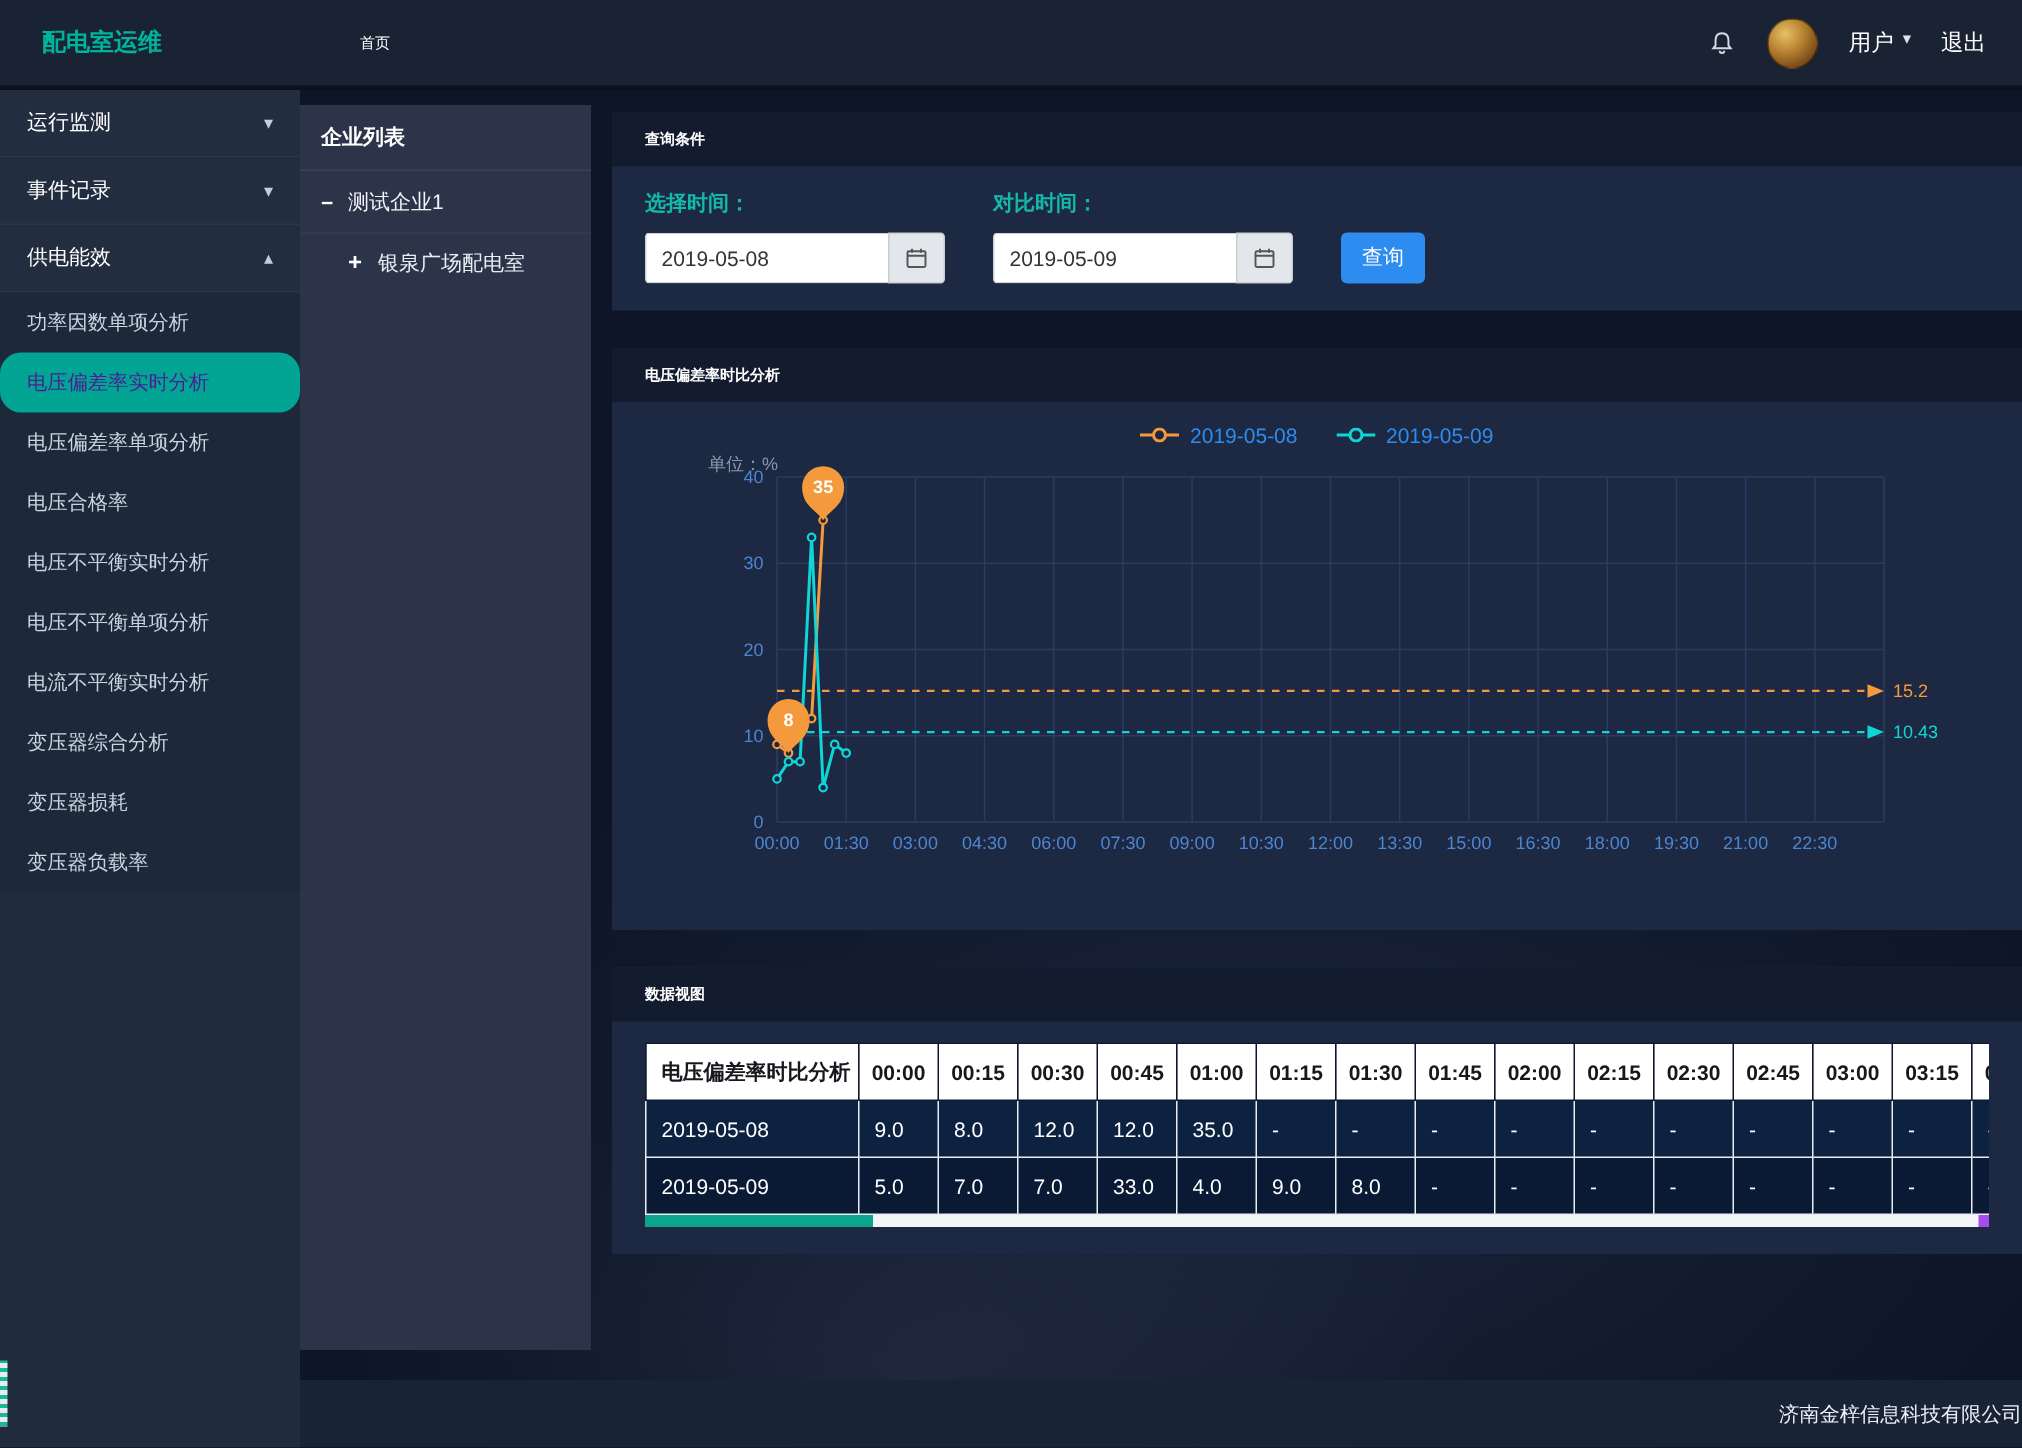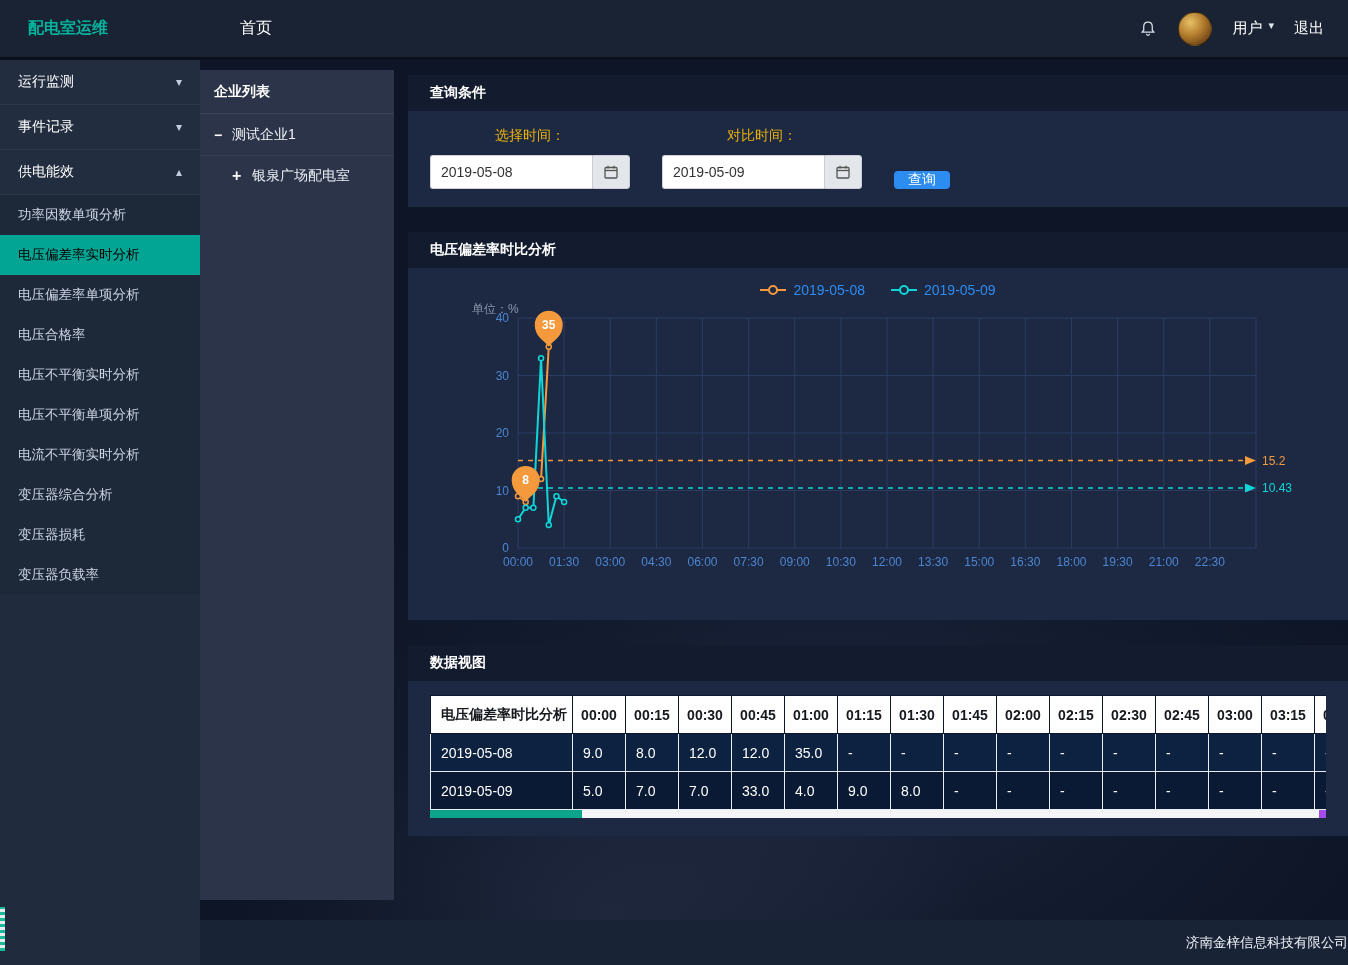--- a/index.html
+++ b/index.html
@@ -11,71 +11,71 @@
       radial-gradient(40% 30% at 45% 95%, rgba(120,130,170,.12), transparent 70%),
       #0d1526;
     color:#e7ebf2;
     font-size:14px;
   }
   .app { width:1348px; height:965px; display:flex; flex-direction:column; position:relative; }
 
   
   .topbar { height:60px; background:#1a2334; display:flex; align-items:center; flex:0 0 auto; border-bottom:3px solid #0b101c; }
   .brand { width:200px; padding-left:28px; color:#00b49c; font-weight:bold; font-size:16px; }
-  .top-nav { margin-left:40px; color:#fff; font-size:16px; cursor:pointer; }
+  .top-nav { margin-left:40px; color:#fff; font-size:10px; cursor:pointer; }
   .top-right { margin-left:auto; margin-right:24px; display:flex; align-items:center; gap:20px; }
   .bell { width:20px; height:20px; display:flex; align-items:center; justify-content:center; }
   .avatar { width:34px; height:34px; border-radius:50%;
     background:radial-gradient(circle at 35% 30%, #e8c066, #b07a2c 45%, #6e4418 80%, #432708);
     border:1px solid rgba(0,0,0,.45); }
   .user-menu { display:flex; align-items:flex-start; gap:6px; color:#fff; font-size:15px; cursor:pointer; }
   .caret { font-size:11px; color:#dfe4ec; }
   .logout { color:#fff; font-size:15px; cursor:pointer; }
 
   
   .page-body { flex:1; display:flex; min-height:0; }
   .sidebar { width:200px; background:#202b3d; flex:0 0 auto; display:flex; flex-direction:column;text-align:center; }
   .menu-group { height:45px; display:flex; align-items:center; padding:0 18px; color:#fff;
     border-bottom:1px solid rgba(255,255,255,.05); cursor:pointer; background:#222d40; }
   .menu-group .chev { margin-left:auto; font-size:12px; color:#c4cddd; }
   .submenu { display:flex; flex-direction:column; background:#1d2838; }
   .submenu-item { height:40px; display:flex; align-items:center; padding-left:18px; font-size:13.5px;
     color:#ccd4e2; cursor:pointer; }
-  .submenu-item.active { background:#02a493; color:#000000; }
+  .submenu-item.active { background:#02a493; color:#4c1d95;border-radius:14px; }
 
   .right-col { flex:1; display:flex; flex-direction:column; min-width:0; }
   .content-row { flex:1; display:flex; min-height:0; }
 
   
   .enterprise { width:194px; flex:0 0 auto; background:#2b3448; margin:10px 0 20px 0; display:flex; flex-direction:column; }
   .enterprise-header { height:44px; display:flex; align-items:center; padding-left:14px; font-weight:bold;
     color:#fff; border-bottom:1px solid rgba(255,255,255,.08); }
   .ent-item { height:42px; display:flex; align-items:center; padding-left:14px; color:#f2f4f8; cursor:pointer;
     border-bottom:1px solid rgba(255,255,255,.05); }
   .ent-item .tree-ico { width:18px; font-weight:bold; color:#fff; }
   .ent-subitem { height:40px; display:flex; align-items:center; padding-left:32px; color:#e8ecf3; cursor:pointer; }
   .ent-subitem .tree-ico { width:20px; font-weight:bold; font-size:16px; color:#fff; }
 
   
   .main { flex:1; min-width:0; margin:15px 0 0 14px; display:flex; flex-direction:column; gap:25px; }
   .panel { background:#1d2843; display:flex; flex-direction:column; }
   .panel-header { height:36px; background:#131c2f; display:flex; align-items:center; padding-left:22px;
-    font-weight:bold; color:#fff; font-size:14px; flex:0 0 auto; }
+    font-weight:bold; color:#fff; font-size:10px; flex:0 0 auto; }
 
   
   .query-body { display:flex; align-items:flex-end; gap:32px; padding:16px 22px 18px; }
   .field-group { display:flex; flex-direction:column; }
-  .field-label { font-weight:normal; color:#eab308; margin-bottom:10px;text-align:center; }
+  .field-label { font-weight:bold; color:#14b8a6; margin-bottom:10px; }
   .input-row { display:flex; }
   .date-input { width:162px; height:34px; border:1px solid #cfd4db; border-right:none; border-radius:3px 0 0 3px;
     padding-left:10px; font-size:14px; color:#333; background:#fff; outline:none;
     font-family:"Liberation Sans",sans-serif; }
   .cal-btn { width:38px; height:34px; background:#e3e6ea; border:1px solid #c9cdd4; border-radius:0 3px 3px 0;
     display:flex; align-items:center; justify-content:center; cursor:pointer; }
-  .query-btn { width:56px; height:18px; background:#2d8cf0; border:none; border-radius:4px; color:#fff;
+  .query-btn { width:56px; height:34px; background:#2d8cf0; border:none; border-radius:4px; color:#fff;
     font-size:14px; cursor:pointer; font-family:Liberation Serif, serif; }
 
   
   .chart-body { position:relative; padding-bottom:30px; }
   .legend { display:flex; justify-content:center; gap:26px; margin:14px auto 4px; }
   .legend-item { display:flex; align-items:center; gap:7px; color:#2d8cf0; font-size:14px; cursor:pointer; }
 
   
   .data-body { padding:14px 22px 18px; }
   .table-clip { width:100%; overflow:hidden; }

